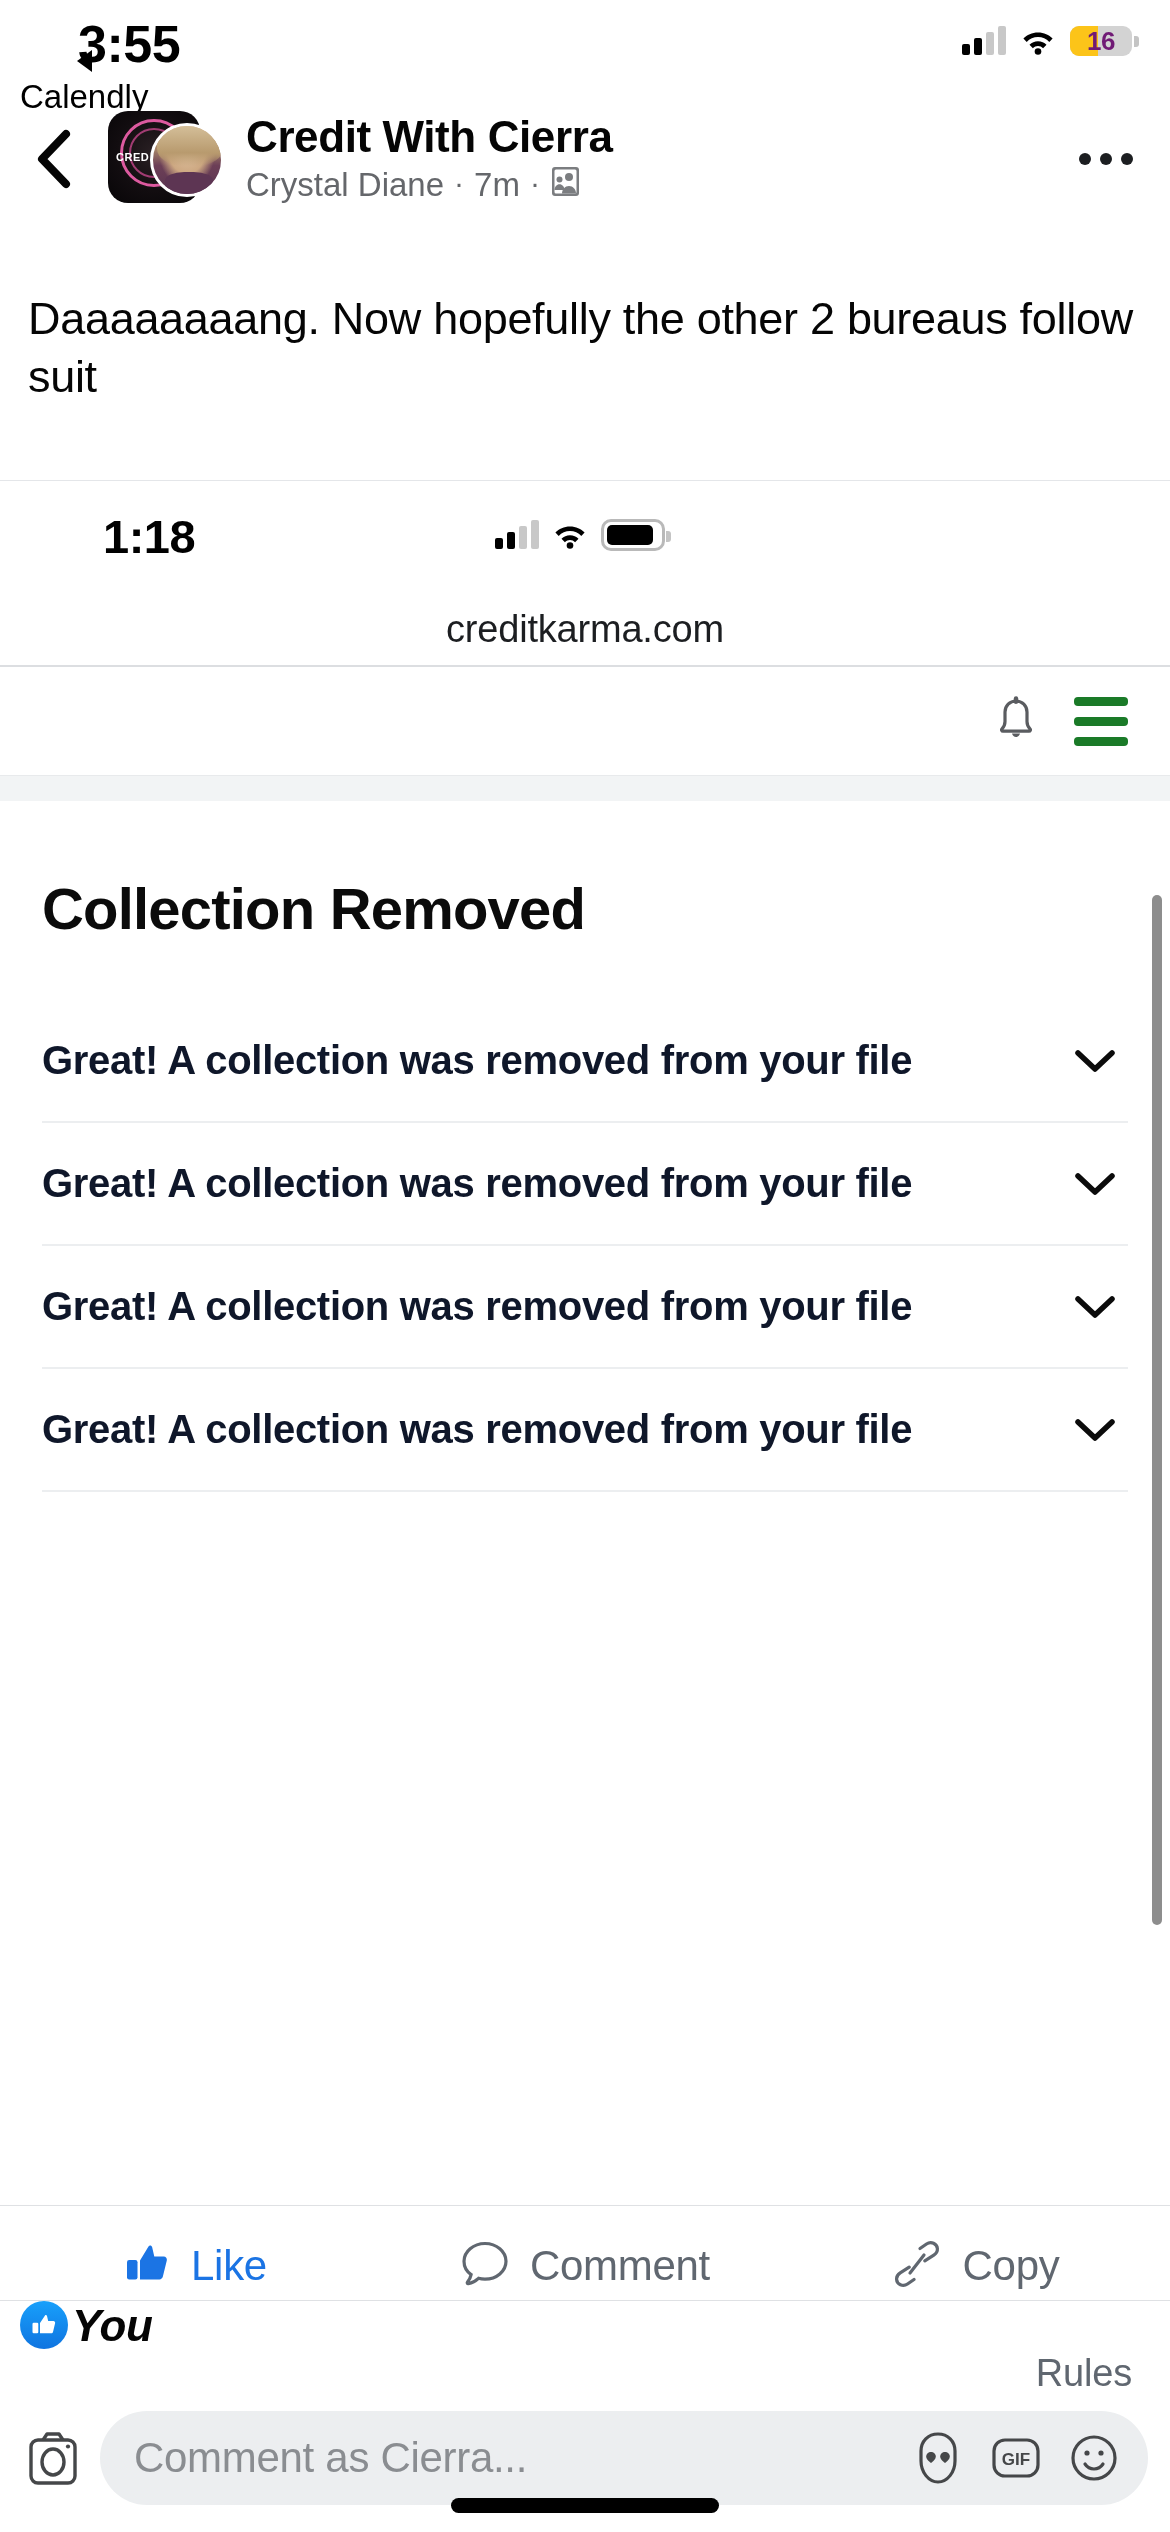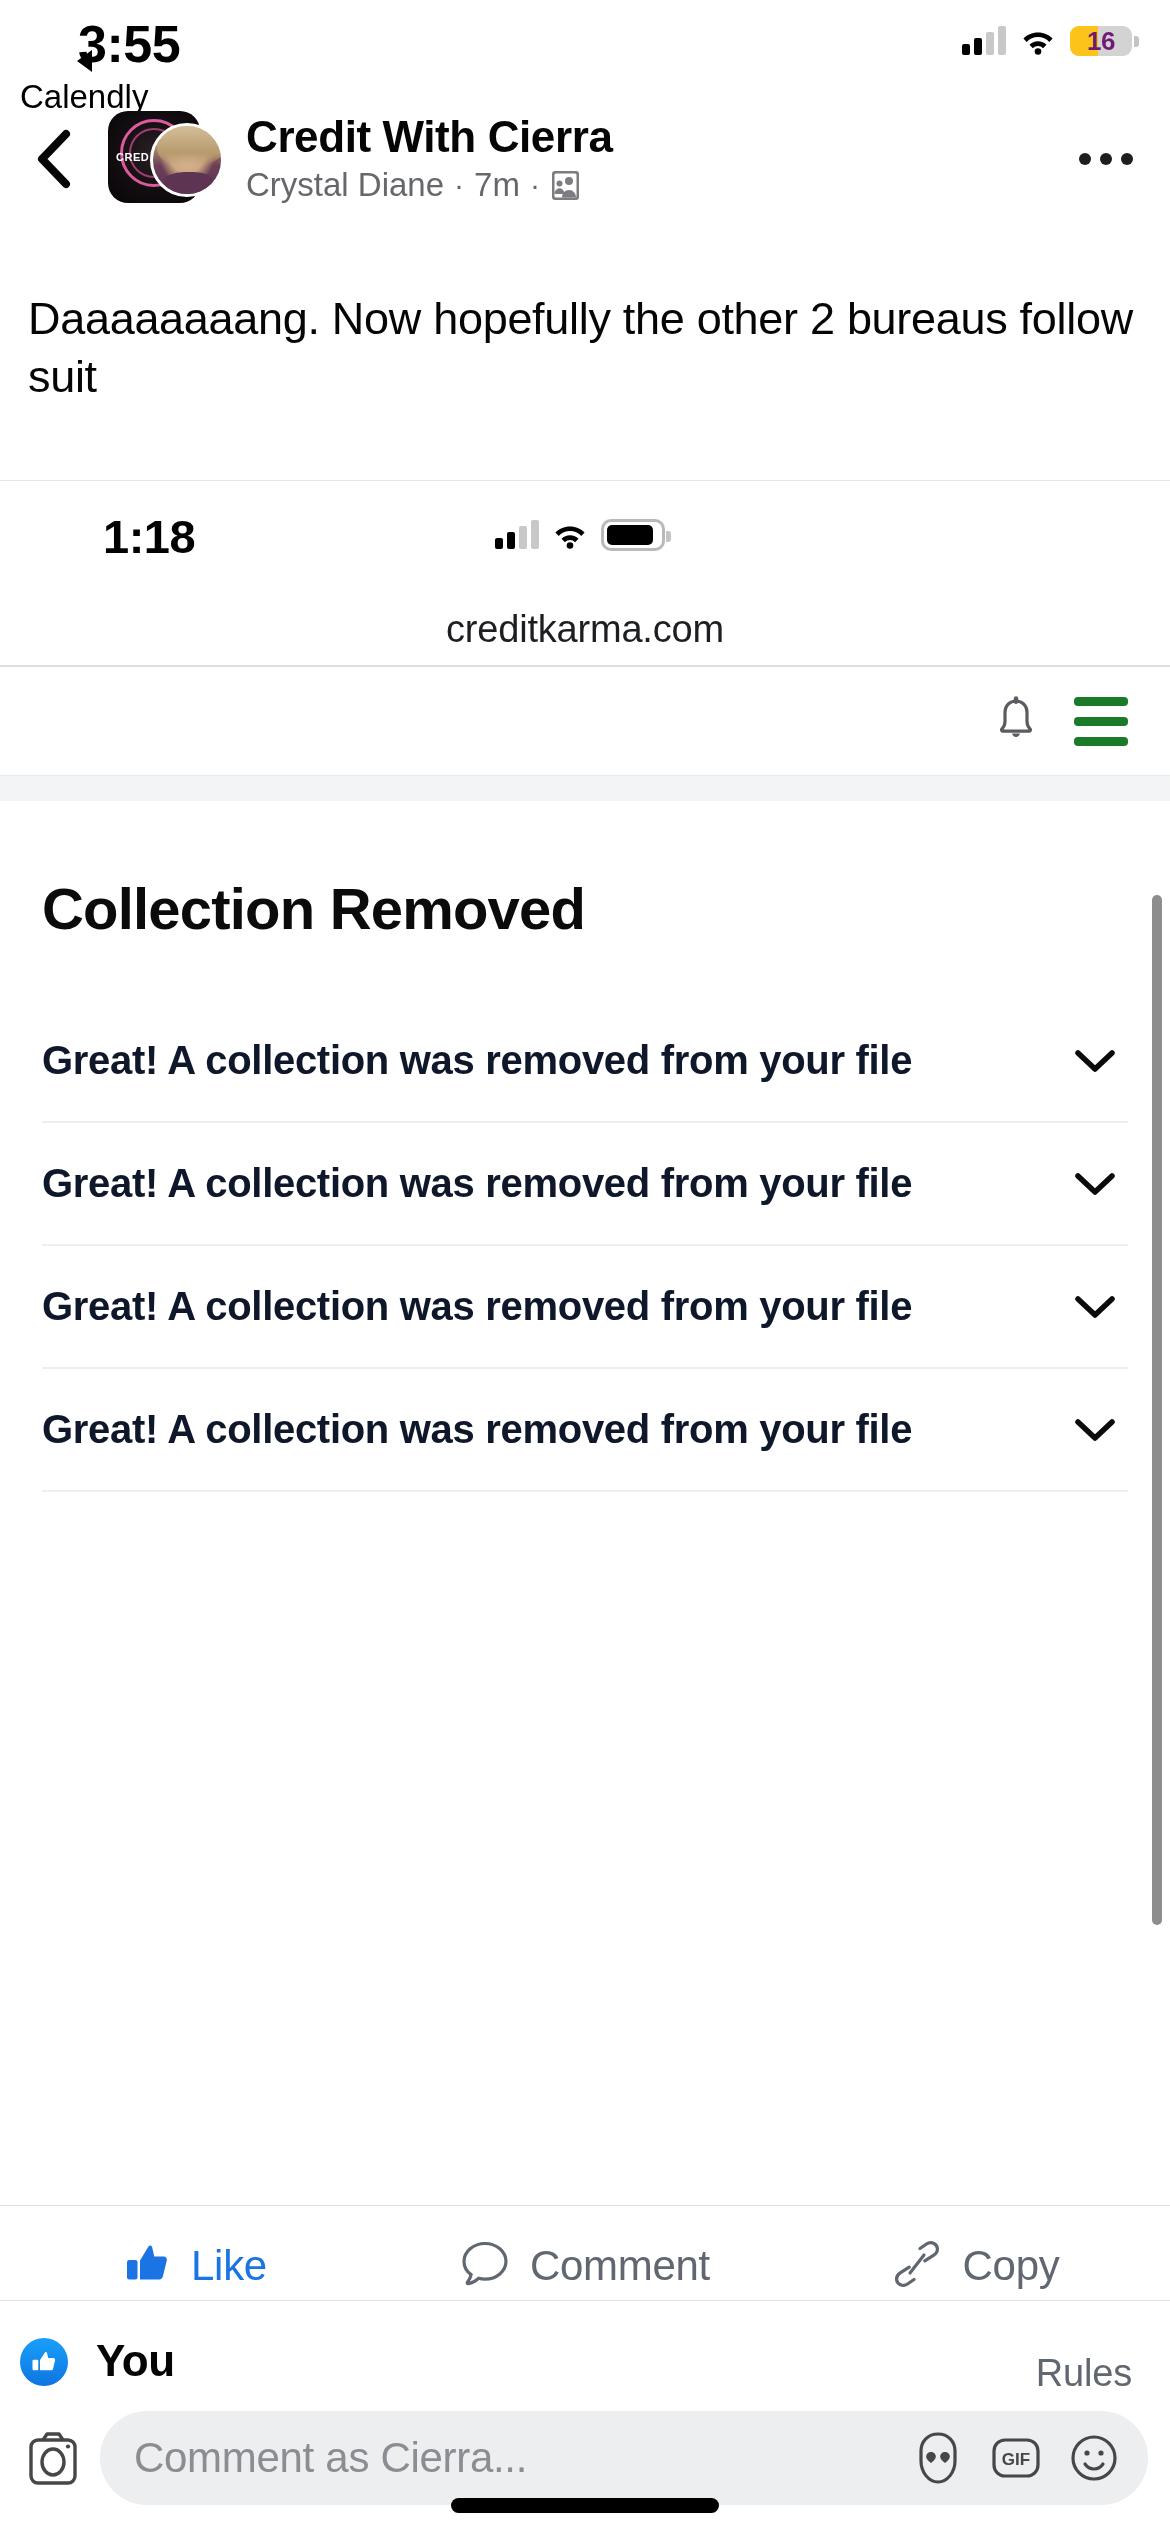--- a/index.html
+++ b/index.html
@@ -121,21 +121,21 @@
   .avatar-user::after {
     content: ""; position: absolute; left: 12px; bottom: 0; width: 48px; height: 22px;
     border-radius: 40% 40% 0 0; background: #5d3553;
   }
   .hdr-text { flex: 1; padding-left: 20px; }
   .hdr-title {
     font-size: 44px; font-weight: 700; color: #050505; letter-spacing: -0.4px;
     line-height: 1.05;
   }
   .hdr-sub {
-    margin-top: 6px; display: flex; align-items: center; gap: 10px;
+    margin-top: 6px; display: flex; gap: 10px;
     font-size: 33px; color: #65676b; font-weight: 400;
   }
   .hdr-sub .dot { font-size: 30px; color: #65676b; }
   .privacy-icon { display: inline-block; width: 31px; height: 31px; }
   .hdr-more {
     width: 128px; display: flex; align-items: center; justify-content: center;
     gap: 9px; cursor: pointer;
   }
   .hdr-more i { width: 12px; height: 12px; border-radius: 50%; background: #1c1e21; display: block; }
 
@@ -212,22 +212,23 @@
     flex: 1; display: flex; align-items: center; justify-content: center;
     gap: 20px; cursor: pointer;
   }
   .action-label { font-size: 42px; letter-spacing: -0.3px; }
   .action-btn.active .action-label { color: #1b74e4; font-weight: 500; }
   .action-btn:not(.active) .action-label { color: #606770; }
 
   
   .reaction-row {
     position: absolute; top: 2300px; left: 0; width: 1170px; height: 86px;
-    display: flex; align-items: flex-end; padding-left: 20px; gap: 28px;
+    display: flex; align-items: flex-start; padding-left: 20px; gap: 4px;
     border-top: 1px solid #dfe1e4;
+    font-style: italic;
   }
   .reaction-badge {
     width: 48px; height: 48px; border-radius: 50%;
     background: linear-gradient(180deg,#18a0fb 0%, #0f74e0 100%);
     display: flex; align-items: center; justify-content: center;
   }
   .reaction-name { font-size: 44px; font-weight: 700; color: #050505; letter-spacing: -0.3px; }
   .rules-link {
     position: absolute; top: 2352px; right: 38px;
     font-size: 38px; color: #606770; letter-spacing: -0.2px; cursor: pointer;

